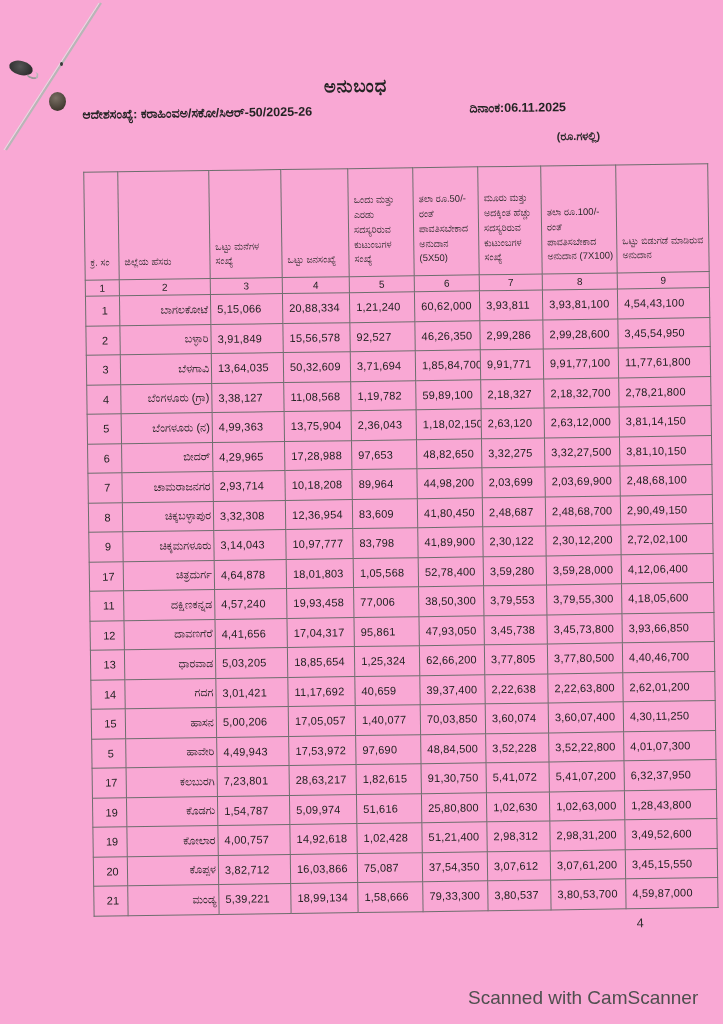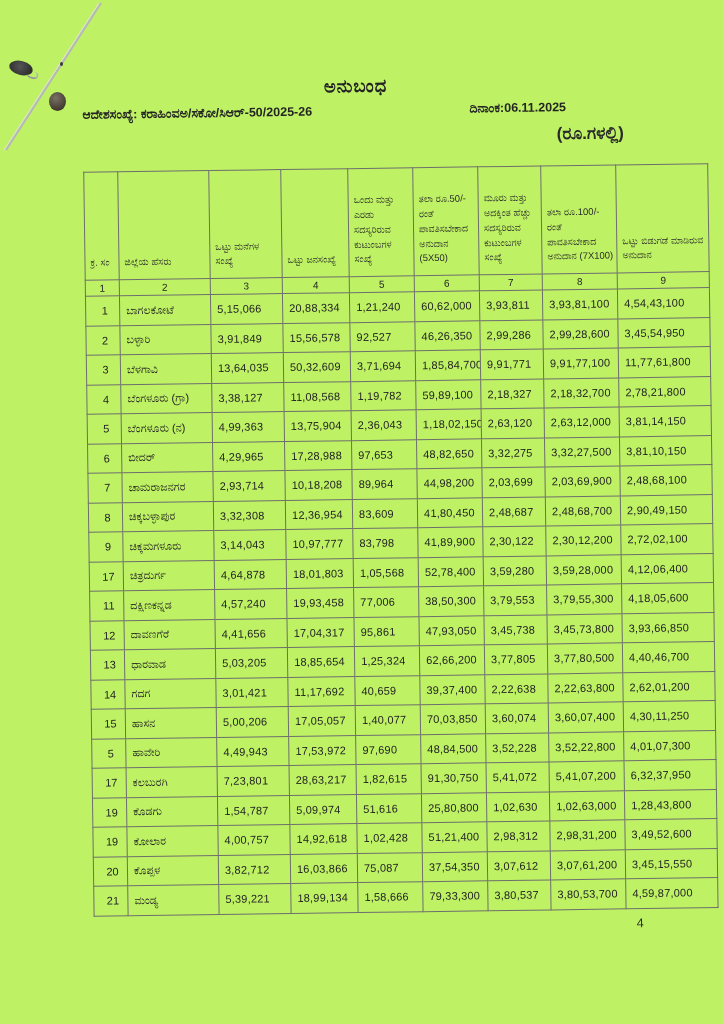--- a/index.html
+++ b/index.html
@@ -4,21 +4,21 @@
 <style>
   * { margin: 0; padding: 0; box-sizing: border-box; }
   html, body { background: #e9e9e9; }
   body { font-family: "Liberation Sans", "DejaVu Sans", sans-serif; }
 
   .page {
     position: relative;
     width: 723px;
     height: 1024px;
     margin: 0 auto;
-    background: #bef264;
+    background: #f9a8d4;
     overflow: hidden;
     color: #1f1f1f;
   }
 
   
   .artifact-line { position: absolute; left: 0; top: 0; }
   .hole1 {
     position: absolute; left: 9px; top: 61px;
     width: 24px; height: 14px; border-radius: 50%;
     background: radial-gradient(circle at 45% 40%, #555, #2e2e2e 75%);
@@ -51,22 +51,22 @@
   }
   .order-no {
     position: absolute; left: 88px; top: 104px;
     font-size: 12.5px; font-weight: bold; color: #242424;
   }
   .doc-date {
     position: absolute; left: 475px; top: 103px;
     font-size: 12.5px; font-weight: bold; color: #242424;
   }
   .units-note {
-    position: absolute; left: 562px; top: 127px;
-    font-size: 17px; font-weight: bold; color: #2a2a2a;
+    position: absolute; left: 562px; top: 133px;
+    font-size: 11px; font-weight: bold; color: #2a2a2a;
   }
 
   table.grants-table {
     position: absolute; left: 88px; top: 168px;
     width: 624px;
     border-collapse: collapse;
     table-layout: fixed;
     background: transparent;
   }
   .grants-table th, .grants-table td {
@@ -91,21 +91,21 @@
     padding: 1px;
   }
   .grants-table tbody td {
     height: 29.5px;
     font-size: 11px;
     padding: 2px 2px 2px 6px;
     vertical-align: middle;
     white-space: nowrap;
   }
   td.c-sl   { text-align: center; padding-left: 2px; }
-  td.c-dist { text-align: left; margin-left: 40px; }
+  td.c-dist { text-align: right; margin-left: 40px; }
   td.c-num  { text-align: left; letter-spacing: 0.2px; }
 
   .page-number {
     position: absolute; left: 631px; top: 920px;
     font-size: 12.5px; color: #2e2e2e;
   }
 
   .camscanner {
     position: absolute; left: 468px; top: 987px;
     font-size: 19px; color: #4f4f4f;
@@ -400,13 +400,14 @@
             <td class="c-num">3,80,537</td>
             <td class="c-num">3,80,53,700</td>
             <td class="c-num">4,59,87,000</td>
           </tr>
         </tbody>
     </table>
 
     <div class="page-number">4</div>
   </div>
 
+  <div class="camscanner">Scanned with CamScanner</div>
 </div>
 
 </body></html>

